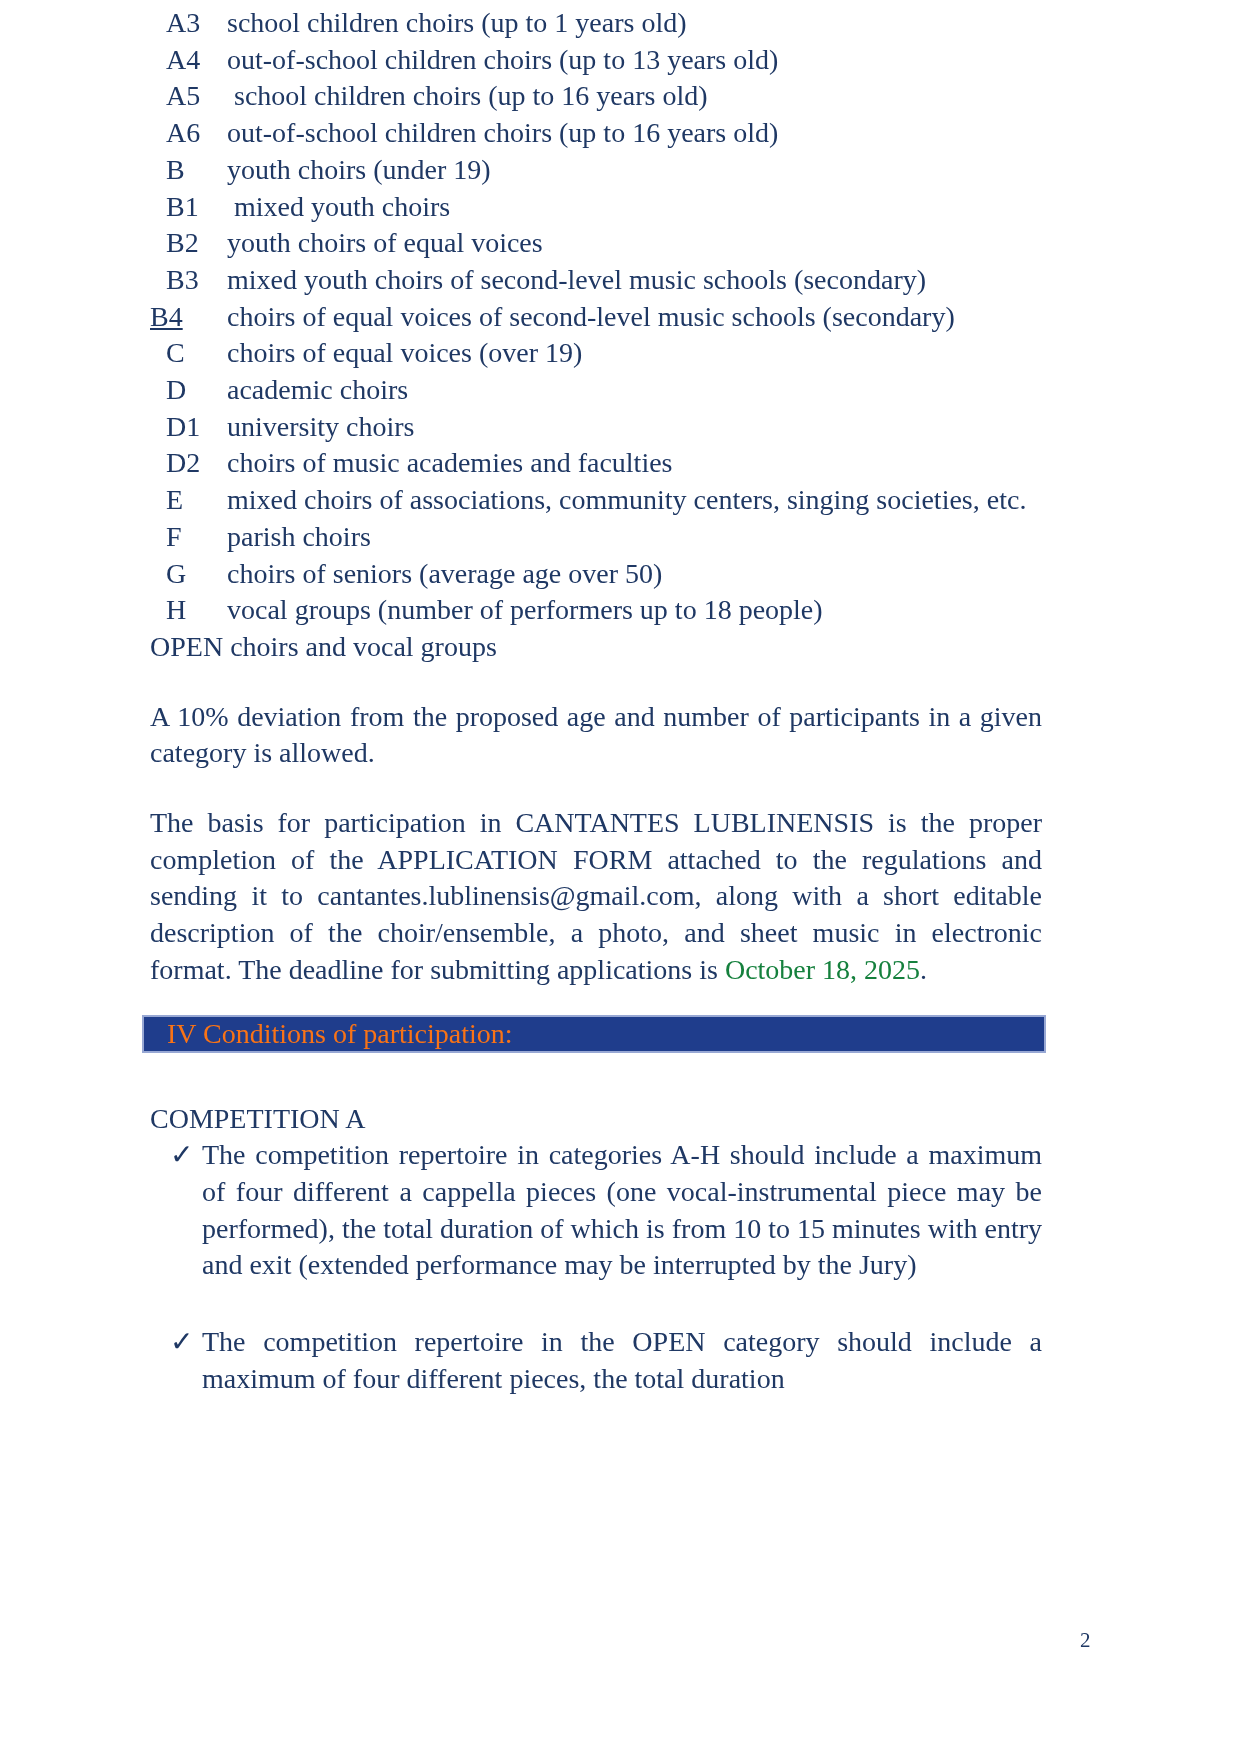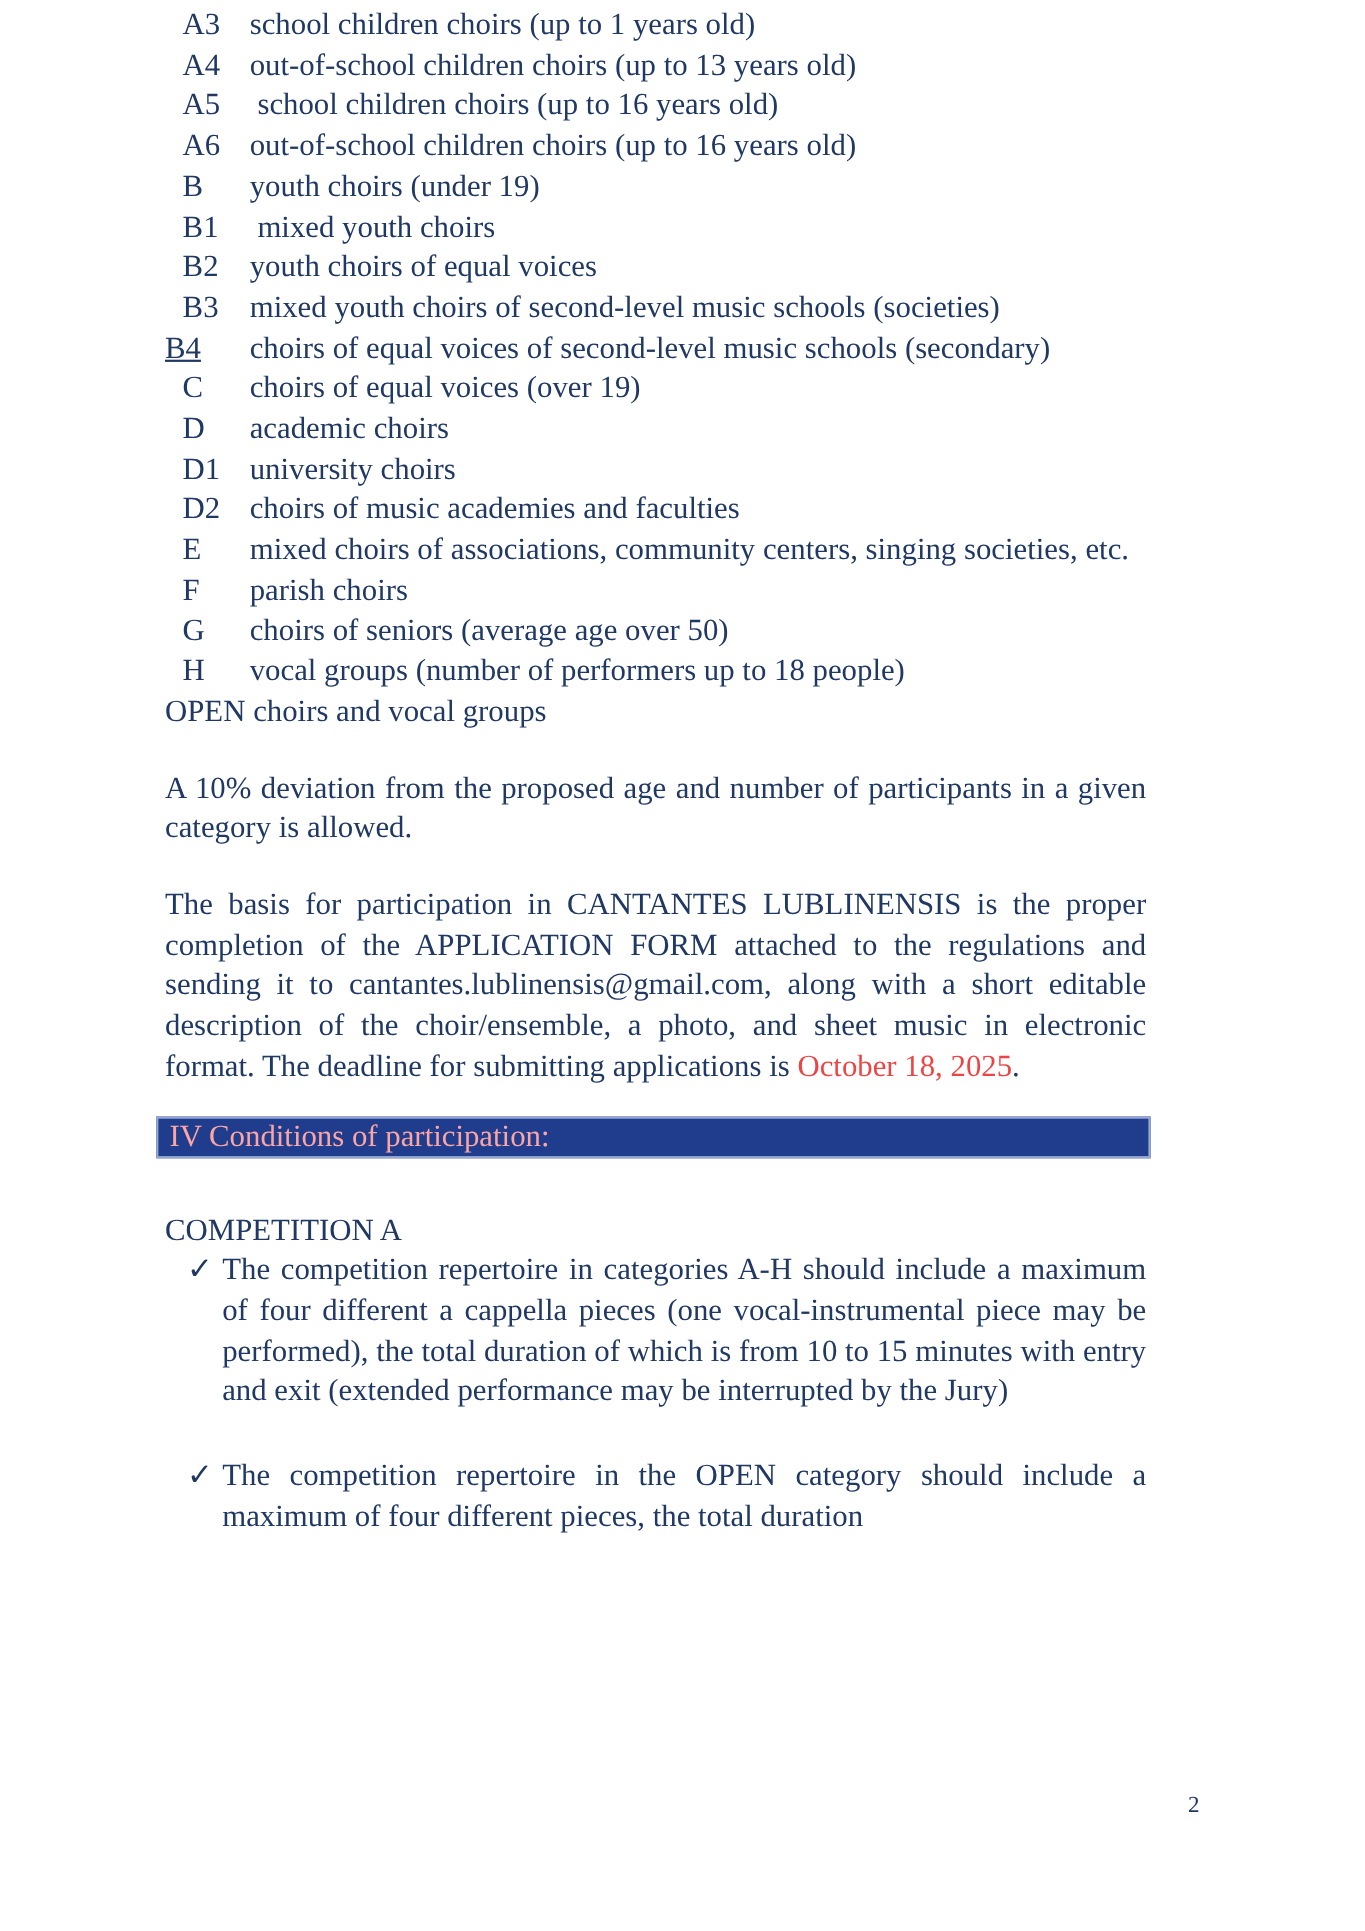--- a/index.html
+++ b/index.html
@@ -35,33 +35,33 @@
     display:inline-block;
     width:77px;
     text-decoration:underline;
   }
   .cat-label-plain{display:inline;}
   
   .para{
     margin:33px 0 0 0;
     text-align:justify;
   }
-  .red{color:#ef4444;}
+  .red{color:#15803d;}
   
   .section-bar{
     margin-top:26px;
     margin-left:-8px;
     margin-right:-4px;
     background:#1f3d8c;
     border:2px solid #98a8d4;
     box-sizing:border-box;
     height:38px;
     line-height:33px;
-    padding-left:10px;
-    color:#fca5a5;
+    padding-left:23px;
+    color:#f97316;
   }
   .subheading{
     margin-top:48px;
   }
   
   .check-list{margin:0;}
   .check-item{
     position:relative;
     margin-left:20px;
     padding-left:32px;
@@ -87,21 +87,21 @@
 <div class="page">
 
   <div class="cat-list">
       <div class="cat-item"><span class="cat-label">A3</span><span>school children choirs (up to 1 years old)</span></div>
       <div class="cat-item"><span class="cat-label">A4</span><span>out-of-school children choirs (up to 13 years old)</span></div>
       <div class="cat-item"><span class="cat-label">A5</span><span>&nbsp;school children choirs (up to 16 years old)</span></div>
       <div class="cat-item"><span class="cat-label">A6</span><span>out-of-school children choirs (up to 16 years old)</span></div>
       <div class="cat-item"><span class="cat-label">B</span><span>youth choirs (under 19)</span></div>
       <div class="cat-item"><span class="cat-label">B1</span><span>&nbsp;mixed youth choirs</span></div>
       <div class="cat-item"><span class="cat-label">B2</span><span>youth choirs of equal voices</span></div>
-      <div class="cat-item"><span class="cat-label">B3</span><span>mixed youth choirs of second-level music schools (societies)</span></div>
+      <div class="cat-item"><span class="cat-label">B3</span><span>mixed youth choirs of second-level music schools (secondary)</span></div>
       <div class="cat-item no-hang"><span class="cat-label-inline">B4</span><span>choirs of equal voices of second-level music schools (secondary)</span></div>
       <div class="cat-item"><span class="cat-label">C</span><span>choirs of equal voices (over 19)</span></div>
       <div class="cat-item"><span class="cat-label">D</span><span>academic choirs</span></div>
       <div class="cat-item"><span class="cat-label">D1</span><span>university choirs</span></div>
       <div class="cat-item"><span class="cat-label">D2</span><span>choirs of music academies and faculties</span></div>
       <div class="cat-item"><span class="cat-label">E</span><span>mixed choirs of associations, community centers, singing societies, etc.</span></div>
       <div class="cat-item"><span class="cat-label">F</span><span>parish choirs</span></div>
       <div class="cat-item"><span class="cat-label">G</span><span>choirs of seniors (average age over 50)</span></div>
       <div class="cat-item"><span class="cat-label">H</span><span>vocal groups (number of performers up to 18 people)</span></div>
       <div class="cat-item no-hang"><span class="cat-label-plain">OPEN</span><span> choirs and vocal groups</span></div>

